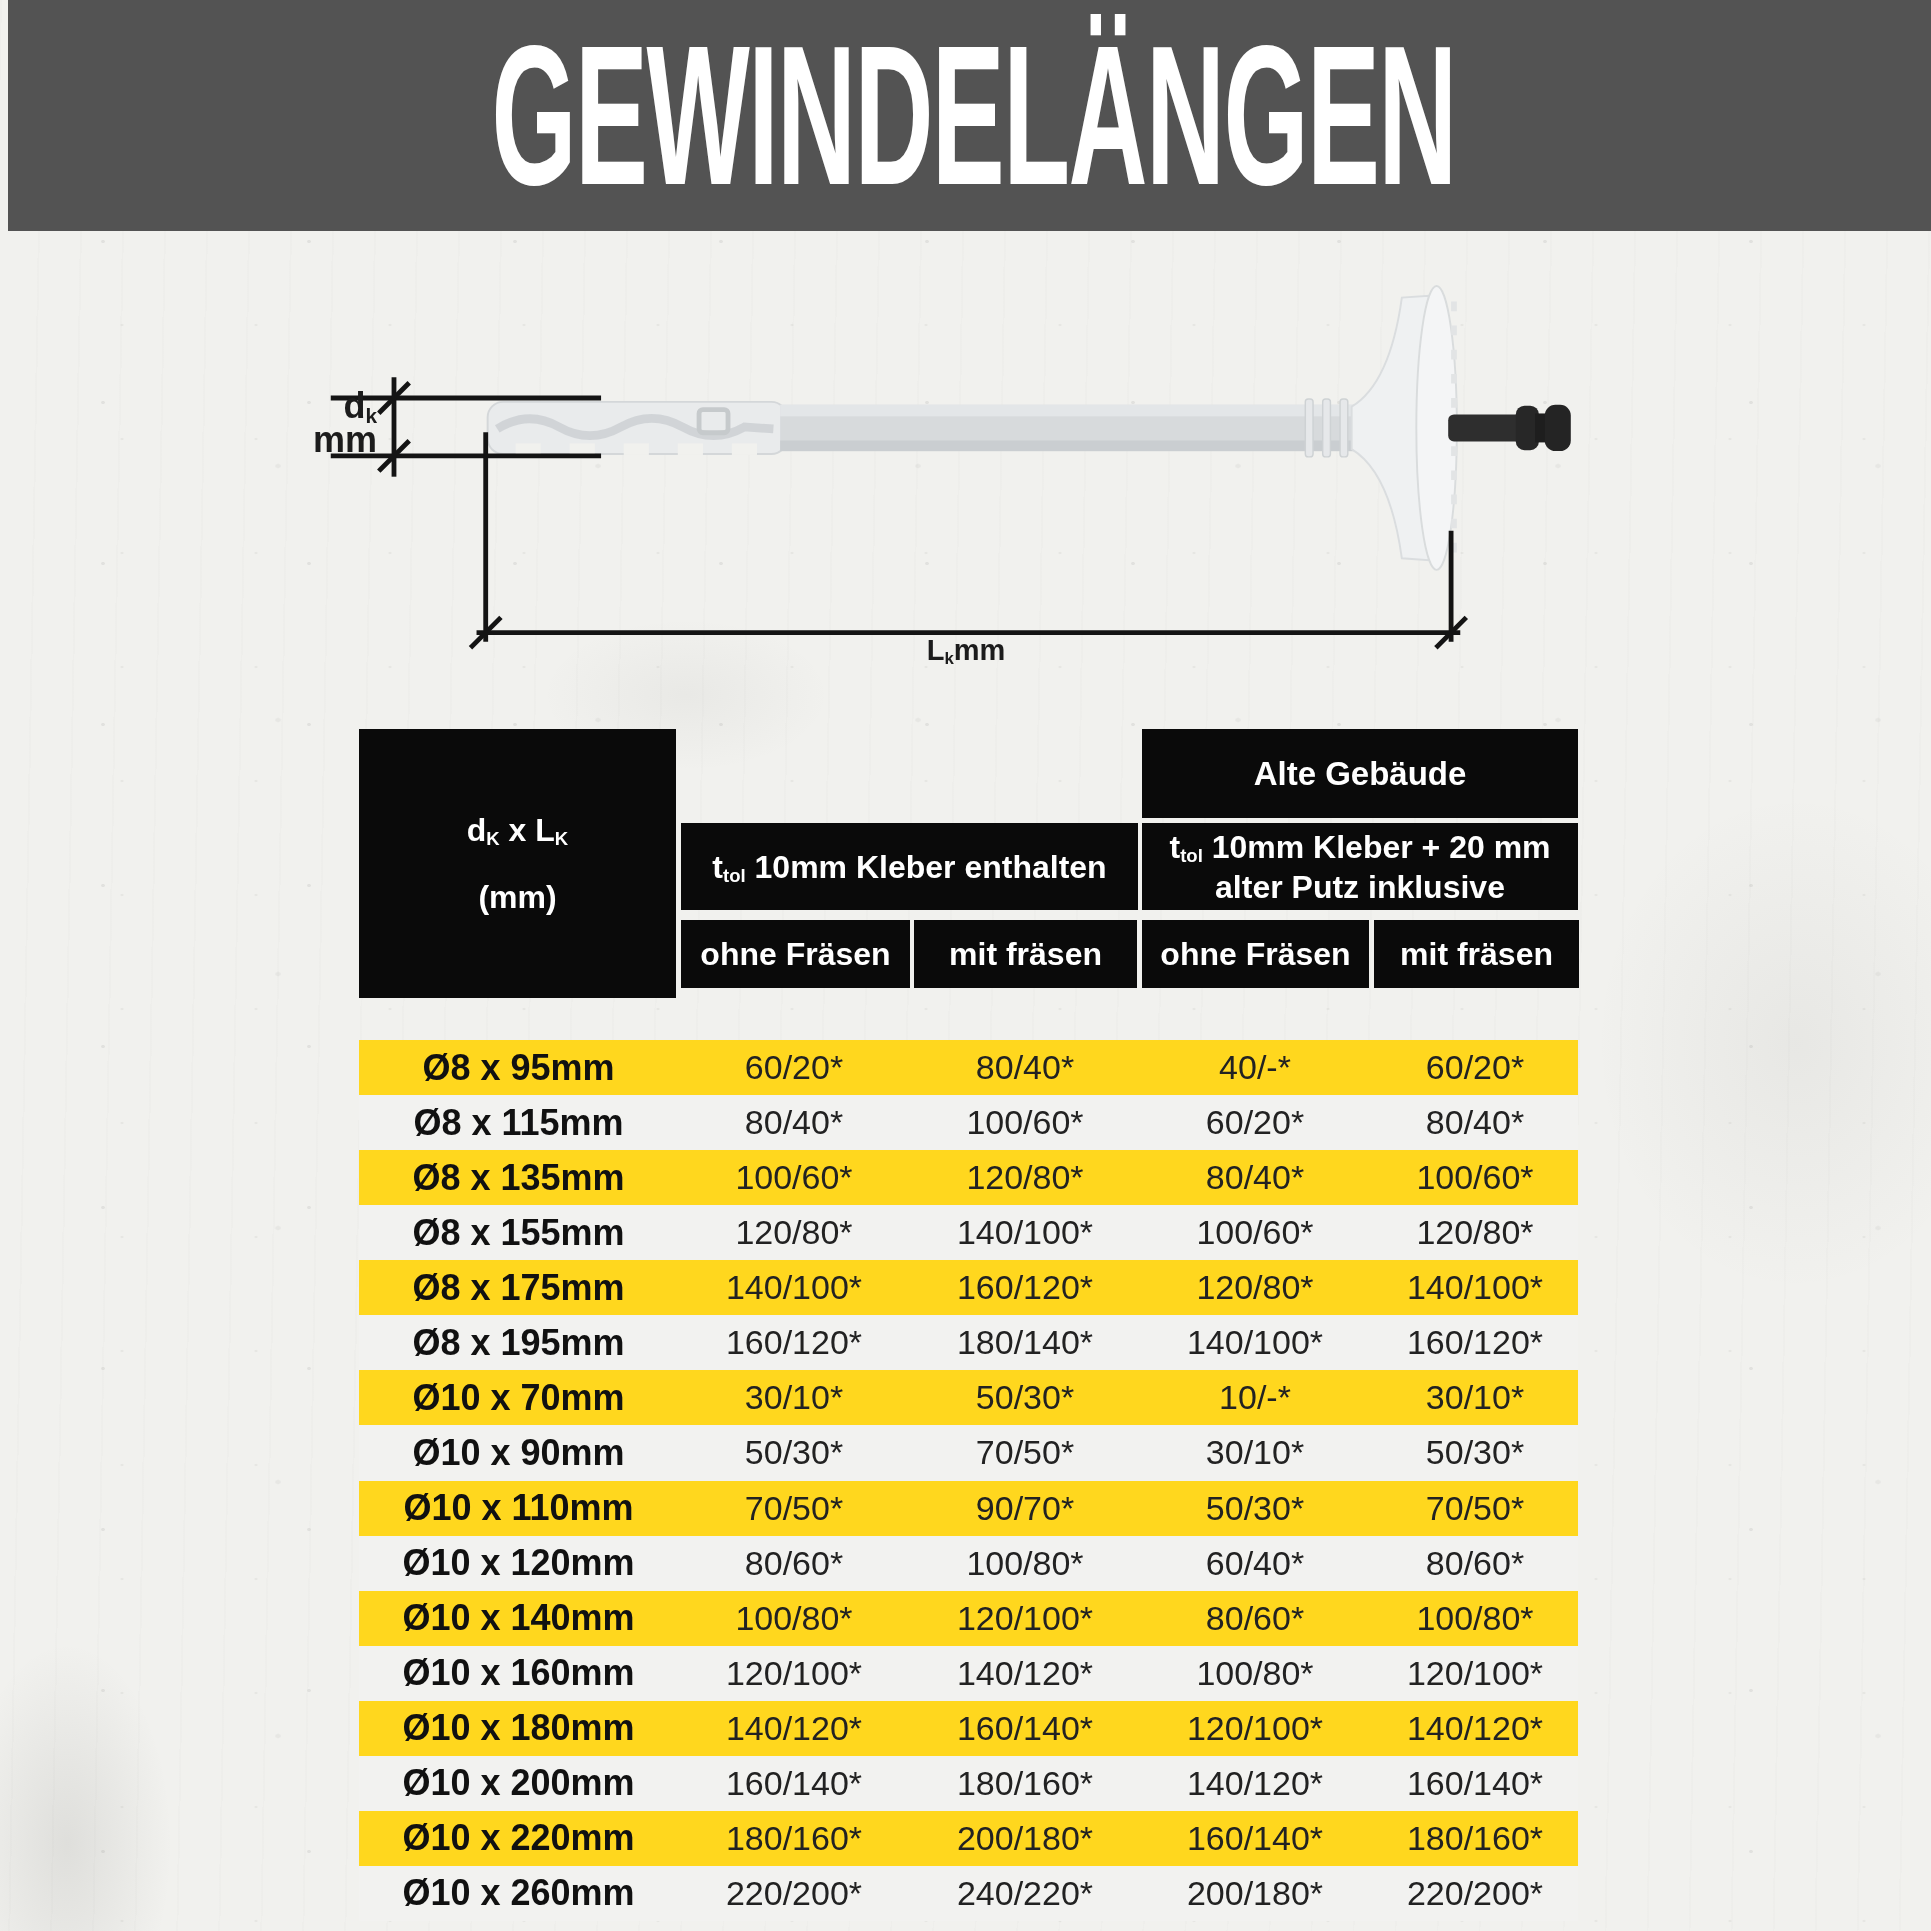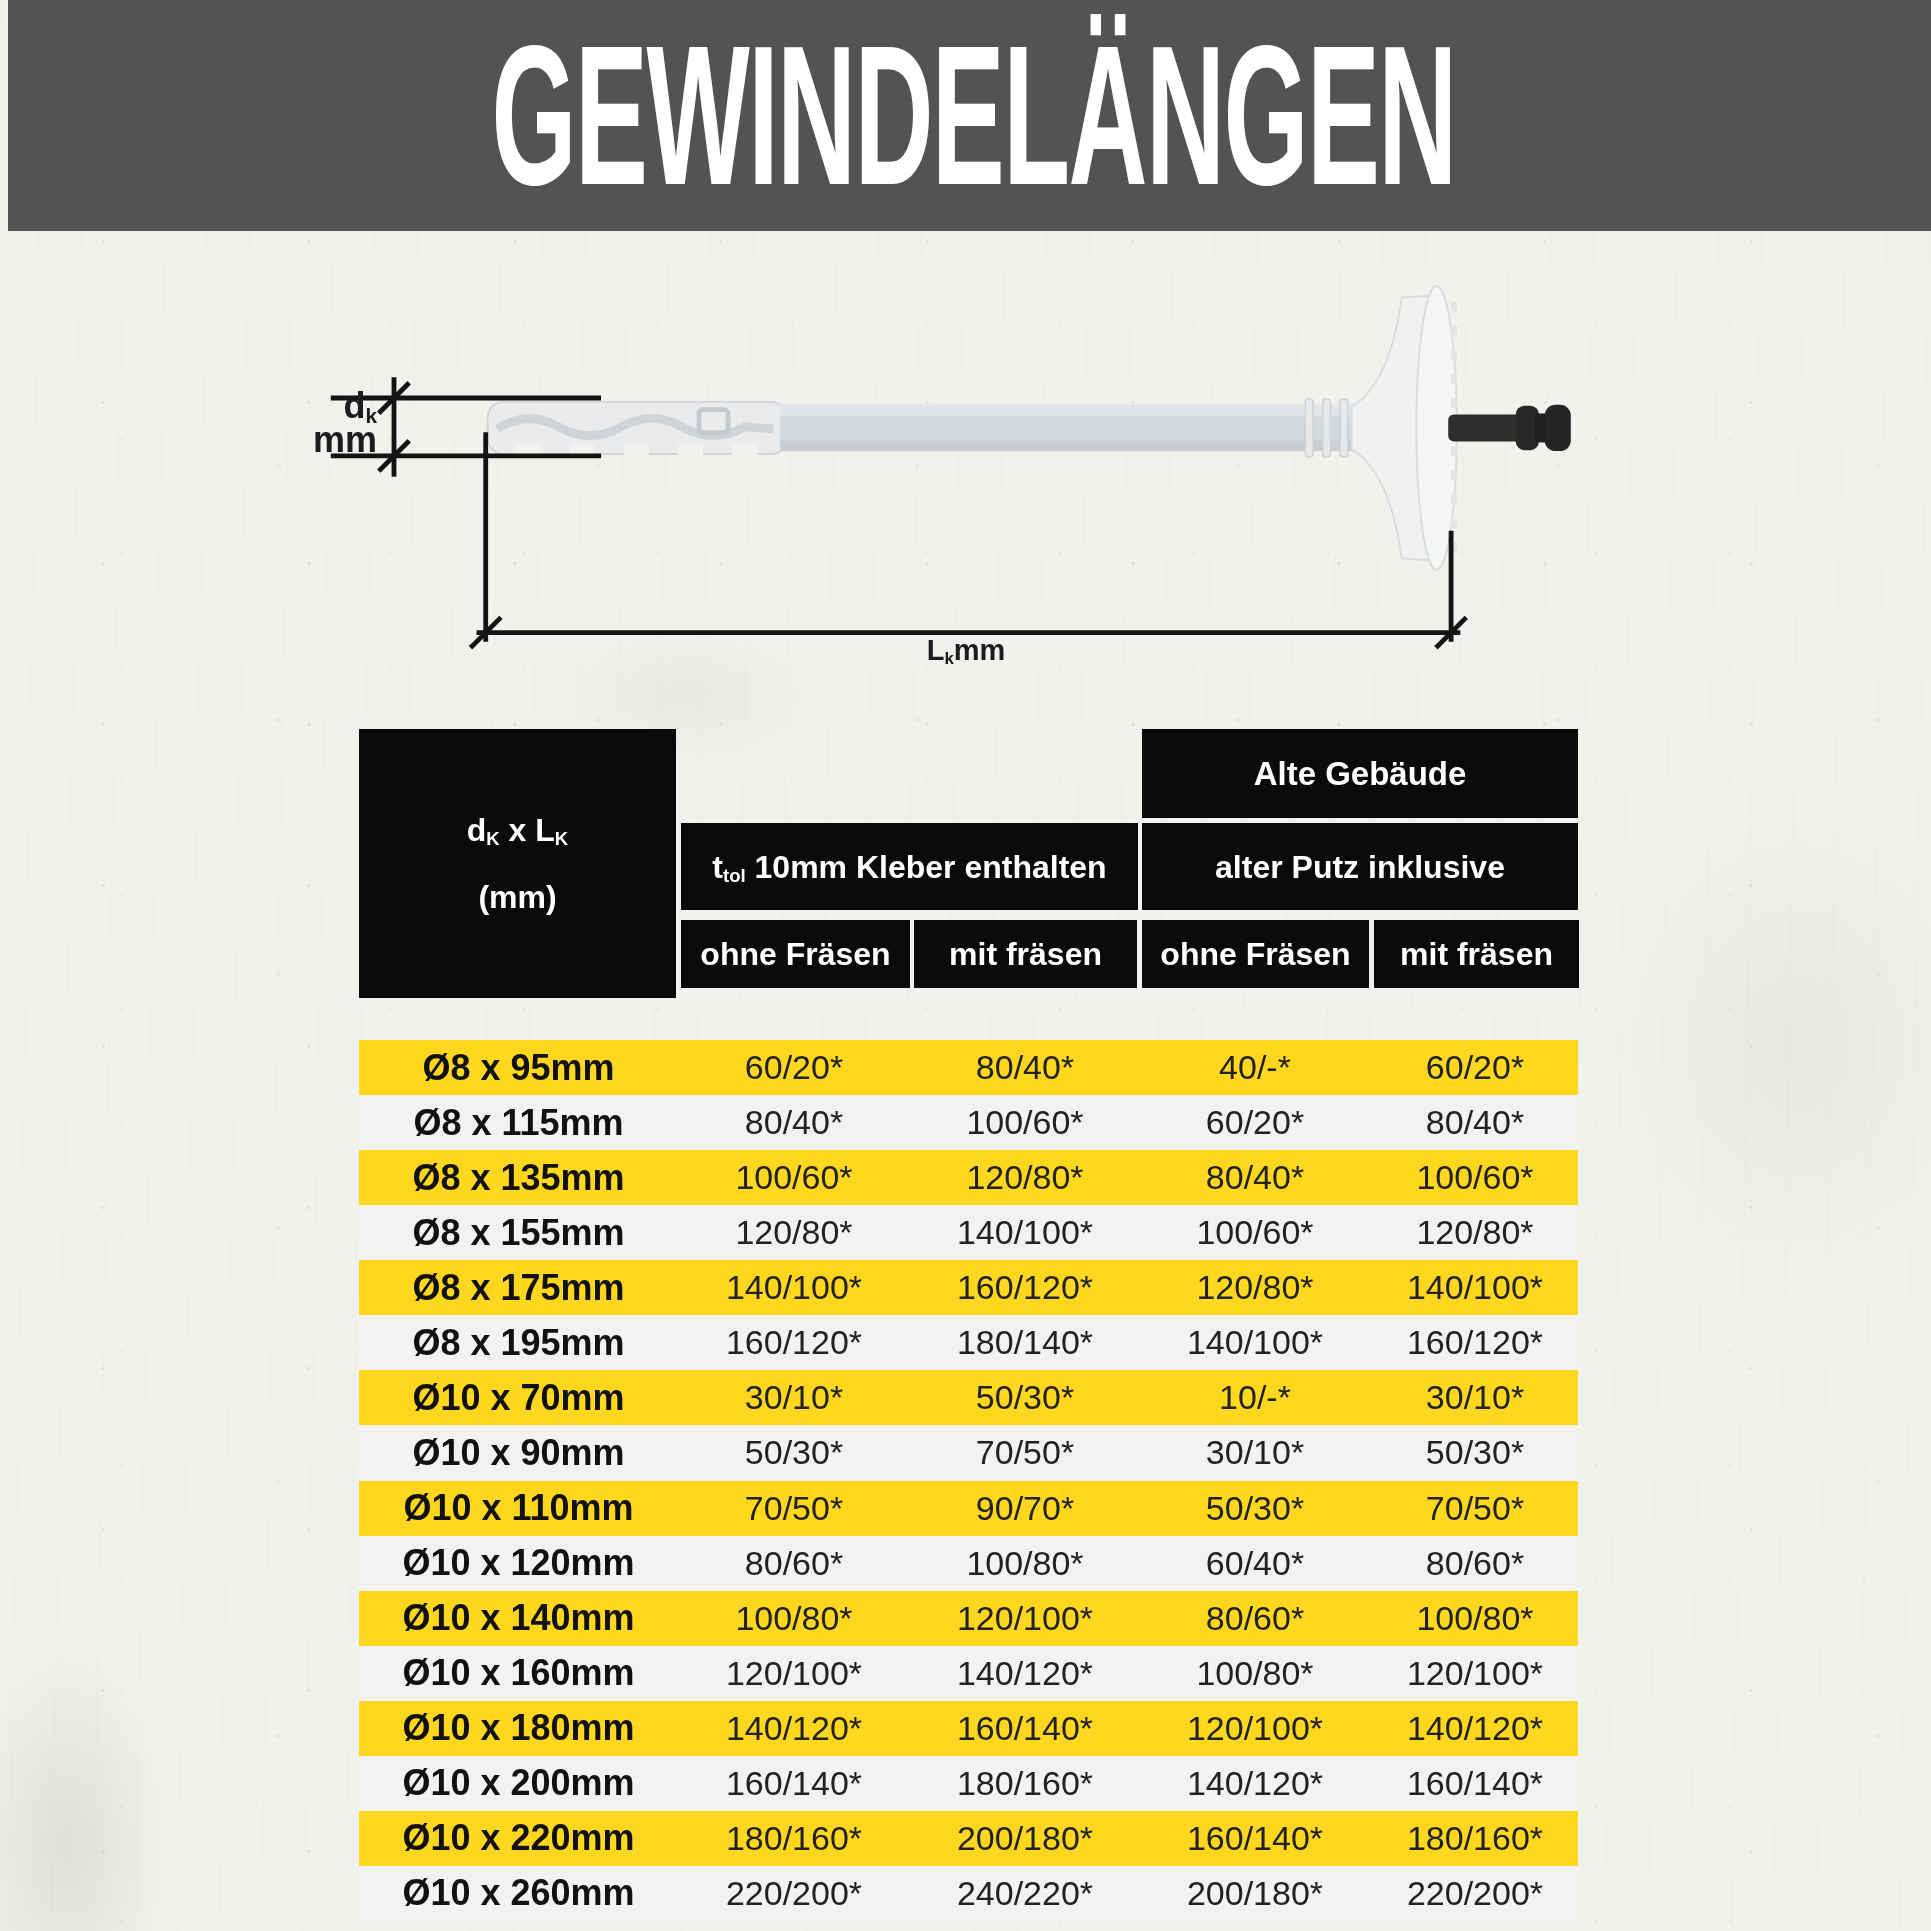--- a/index.html
+++ b/index.html
@@ -144,20 +144,23 @@
     <div class="hcell band1 c3s">
       <span>Alte Gebäude</span>
     </div>
 
     <div class="hcell band2 c2s">
       <div>
         <span>t</span><sub>tol</sub><span> 10mm Kleber enthalten</span>
       </div>
     </div>
     <div class="hcell band2 c3s">
+      <div>
+        <span>t</span><sub>tol</sub><span> 10mm Kleber + 20 mm</span>
+      </div>
       <div>alter Putz inklusive</div>
     </div>
 
     <div class="hcell band3 b3c2">
       <span>ohne Fräsen</span>
     </div>
     <div class="hcell band3 b3c3">
       <span>mit fräsen</span>
     </div>
     <div class="hcell band3 b3c4">

